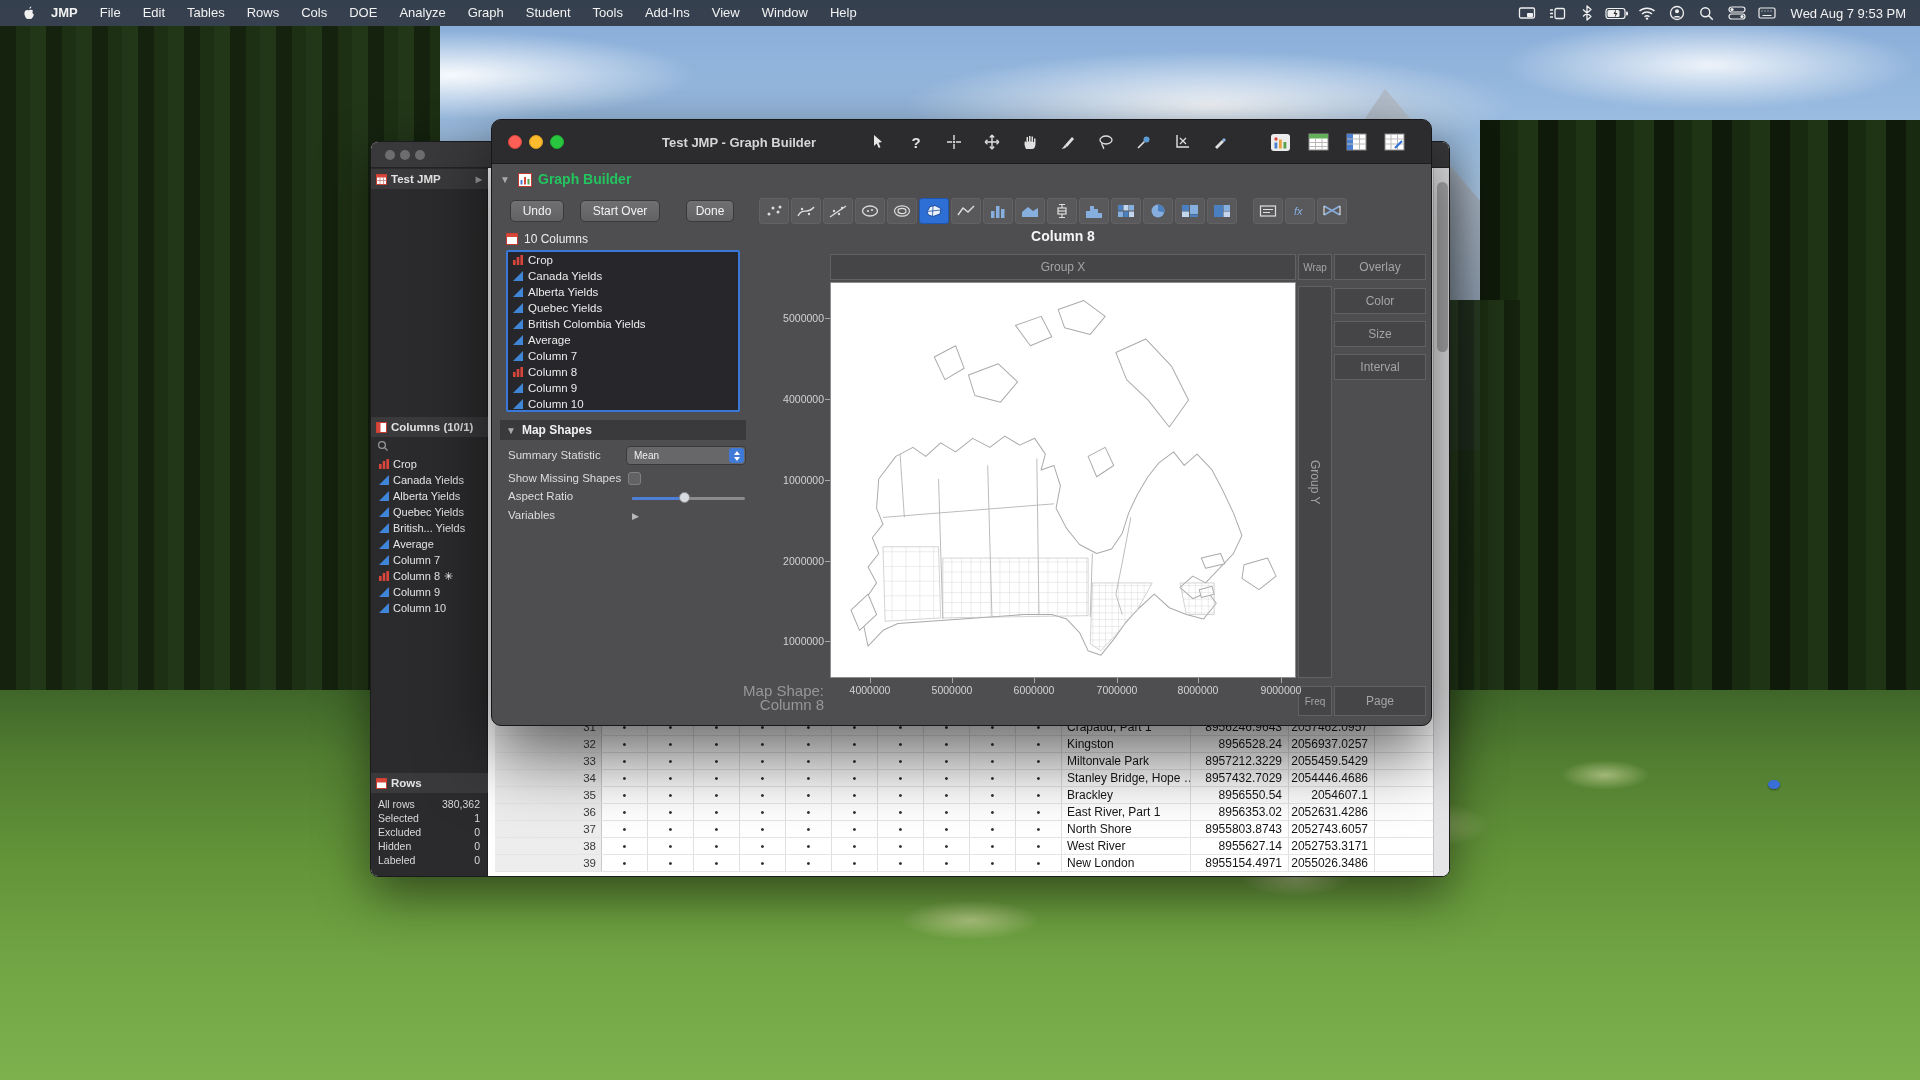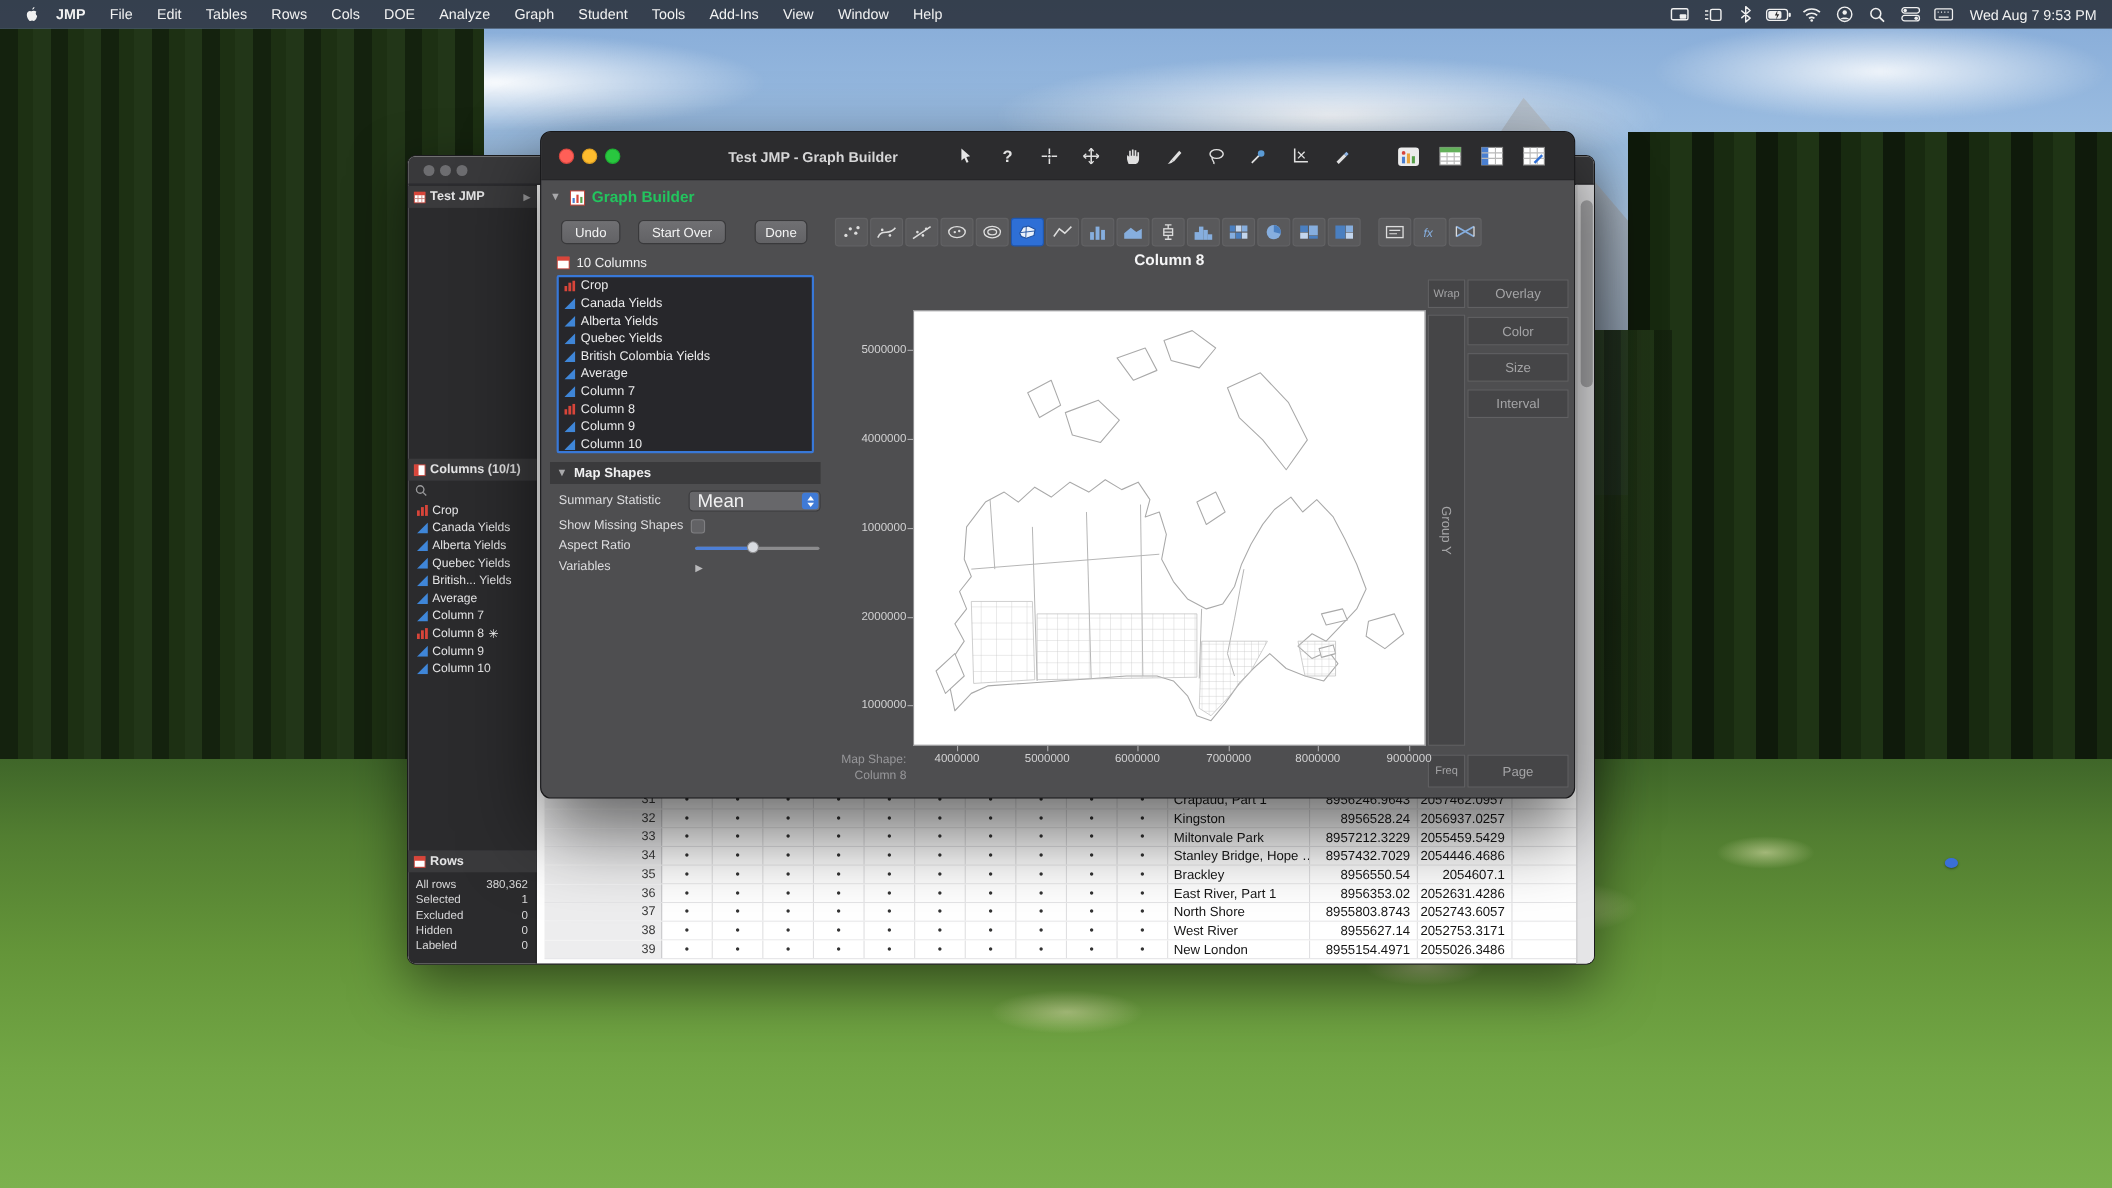--- a/index.html
+++ b/index.html
@@ -70,39 +70,39 @@
   .palspace{width:12px}
   
   .tencols{position:absolute;left:32px;top:112px;color:#ededee;font-size:12px}
   .listbox{position:absolute;left:14px;top:130px;width:234px;height:162px;background:#27272b;border:2px solid #3878d8;border-radius:2px;overflow:hidden}
   .lbi{height:16px;display:flex;align-items:center;color:#ebebec;font-size:11.5px;white-space:nowrap}
   .lbi .ic{margin-left:5px;margin-right:5px;display:flex}
   .secstrip{position:absolute;left:8px;top:300px;width:246px;height:20px;background:#3a3a3c;display:flex;align-items:center;color:#f0f0f1;font-size:12px;font-weight:bold}
   .secstrip .disc{color:#a9a9ab;font-size:10px;margin:0 6px 0 6px;font-weight:normal}
   .plabel{position:absolute;color:#dddddf;font-size:11.5px}
   .popup{position:absolute;left:134px;top:326px;width:120px;height:19px;background:#67676a;border:1px solid #3a3a3c;border-radius:4px;
-    color:#f1f1f2;font-size:17px;display:flex;align-items:center;padding-left:7px}
+    color:#f1f1f2;font-size:10px;display:flex;align-items:center;padding-left:7px}
   .popupcap{position:absolute;right:1px;top:1px;bottom:1px;width:15px;background:#3f7ad6;border-radius:3px;display:flex;flex-direction:column;align-items:center;justify-content:center;gap:2px}
   .tri-up{width:0;height:0;border-left:3px solid transparent;border-right:3px solid transparent;border-bottom:4px solid #fff}
   .tri-down{width:0;height:0;border-left:3px solid transparent;border-right:3px solid transparent;border-top:4px solid #fff}
   .checkbox{position:absolute;left:136px;top:352px;width:13px;height:13px;background:#626265;border:1px solid #7f7f82;border-radius:3px}
   .slidertrack{position:absolute;left:140px;top:377px;width:113px;height:3px;background:#8b8b8d;border-radius:2px}
   .sliderfill{position:absolute;left:140px;top:377px;width:52px;height:3px;background:#4d7fd6;border-radius:2px}
   .sliderthumb{position:absolute;left:187px;top:372px;width:11px;height:11px;border-radius:50%;background:#d8dbe0;border:1px solid #8a8a8c}
   .vdisc{position:absolute;color:#b9b9bb;font-size:9px}
   
   .charttitle{position:absolute;left:338px;top:108px;width:466px;text-align:center;color:#f5f5f6;font-size:14px;font-weight:bold}
   .zone{position:absolute;background:#454547;border:1px solid #616163;color:#a4a4a6;display:flex;align-items:center;justify-content:center;font-size:12px}
   .zone.small{font-size:10px}
   .groupy{writing-mode:vertical-rl;font-size:12px}
   .plot{position:absolute;left:338px;top:162px;width:466px;height:396px;background:#fff;border:1px solid #8d8d8f}
   .ytick{position:absolute;width:62px;text-align:right;color:#d2d2d3;font-size:10.5px}
   .xtick{position:absolute;width:64px;text-align:center;color:#d2d2d3;font-size:10.5px;top:564px}
   .tickmark{position:absolute;background:#a9a9ab}
-  .caption{position:absolute;left:210px;top:564px;width:122px;text-align:right;color:#97979a;font-size:11px;line-height:14px}
+  .caption{position:absolute;left:210px;top:564px;width:122px;text-align:right;color:#97979a;font-size:15px;line-height:14px}
 </style>
 </head>
 <body>
 
 <div class="desktop"></div>
 <div class="cloud" style="left:200px;top:30px;width:500px;height:90px;background:radial-gradient(ellipse,rgba(255,255,255,.95),rgba(255,255,255,0) 70%)"></div>
 <div class="cloud" style="left:900px;top:50px;width:620px;height:110px;background:radial-gradient(ellipse,rgba(255,255,255,.9),rgba(255,255,255,0) 70%)"></div>
 <div class="cloud" style="left:1500px;top:20px;width:420px;height:90px;background:radial-gradient(ellipse,rgba(255,255,255,.85),rgba(255,255,255,0) 70%)"></div>
 <div class="mountains"></div>
 <div class="forest" style="left:0;top:26px;width:440px;height:680px"></div>
@@ -852,20 +852,21 @@
   <span class="plabel" style="left:16px;top:352px">Show Missing Shapes</span>
   <div class="checkbox"></div>
   <span class="plabel" style="left:16px;top:370px">Aspect Ratio</span>
   <div class="slidertrack"></div>
   <div class="sliderfill"></div>
   <div class="sliderthumb"></div>
   <span class="plabel" style="left:16px;top:389px">Variables</span>
   <span class="vdisc" style="left:140px;top:391px">▶</span>
 
   <div class="charttitle">Column 8</div>
+  <div class="zone" style="left:338px;top:134px;width:466px;height:26px">Group X</div>
   <div class="zone small" style="left:806px;top:134px;width:34px;height:26px">Wrap</div>
   <div class="zone" style="left:842px;top:134px;width:92px;height:26px">Overlay</div>
   <div class="zone" style="left:842px;top:168px;width:92px;height:26px">Color</div>
   <div class="zone" style="left:842px;top:201px;width:92px;height:26px">Size</div>
   <div class="zone" style="left:842px;top:234px;width:92px;height:26px">Interval</div>
   <div class="zone groupy" style="left:806px;top:166px;width:34px;height:392px">Group Y</div>
   <div class="zone small" style="left:806px;top:566px;width:34px;height:30px">Freq</div>
   <div class="zone" style="left:842px;top:566px;width:92px;height:30px">Page</div>
 
   <div class="ytick" style="left:270px;top:192px">5000000</div>

